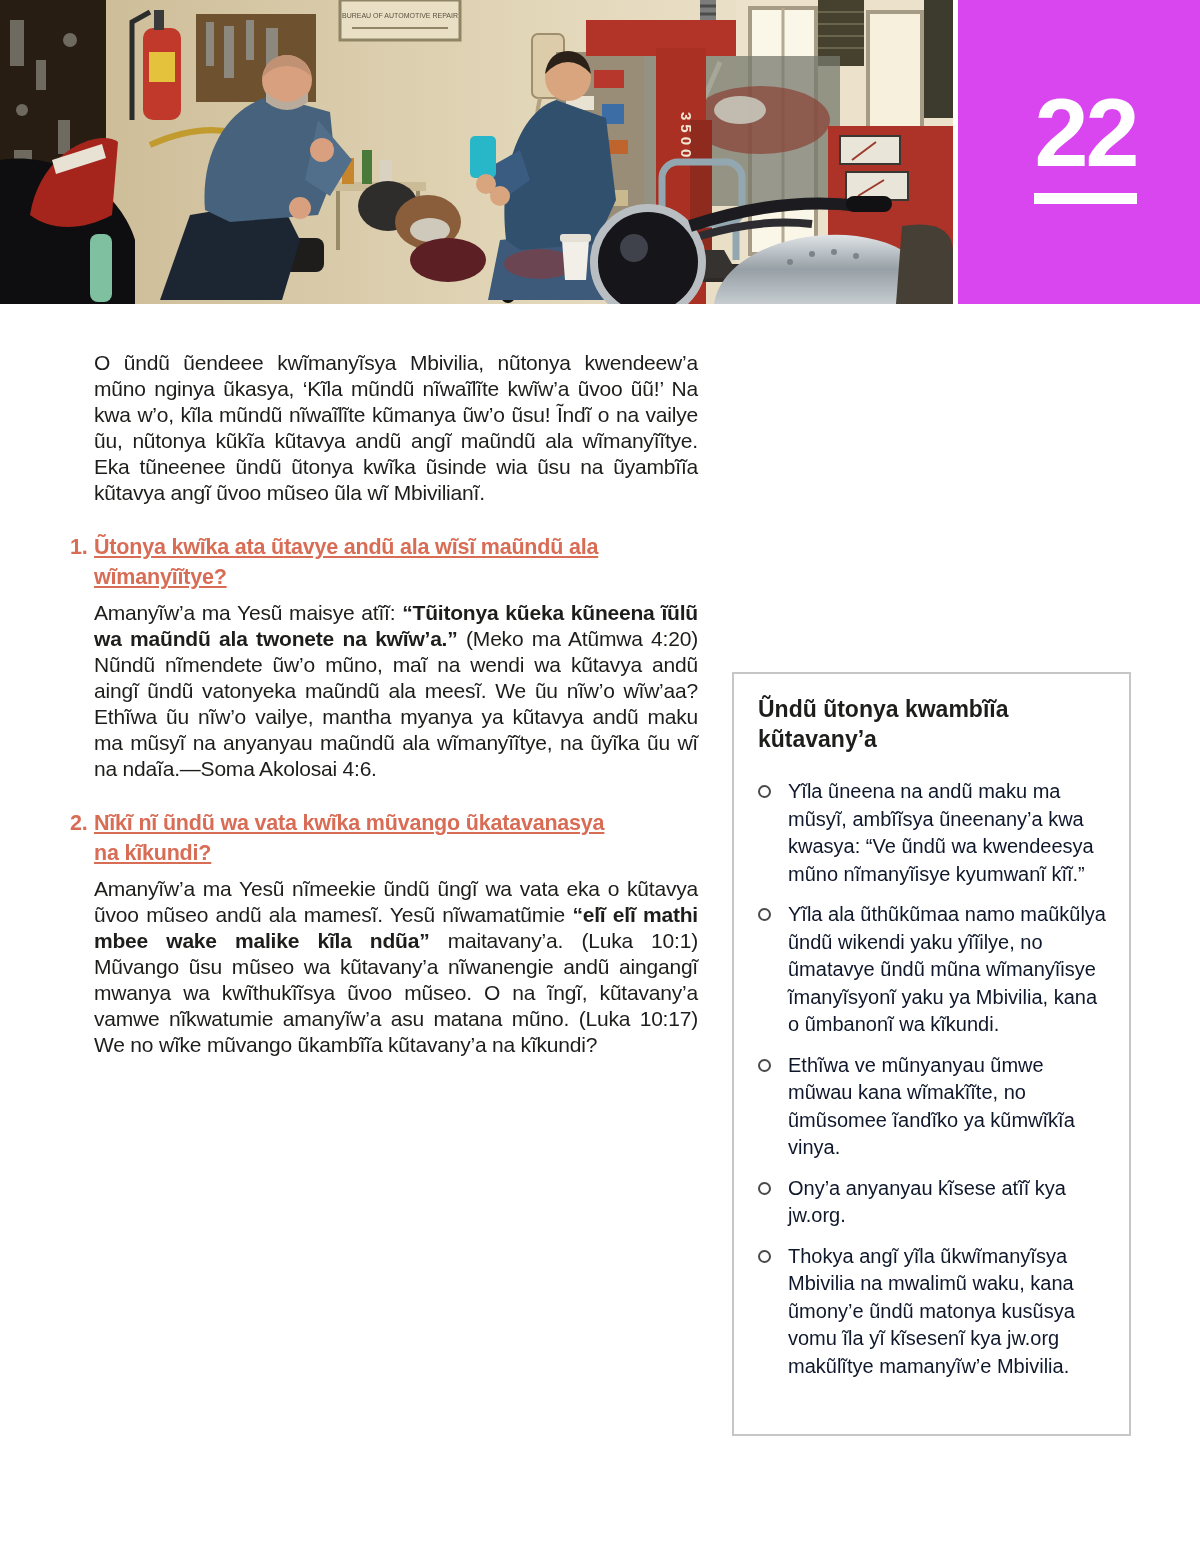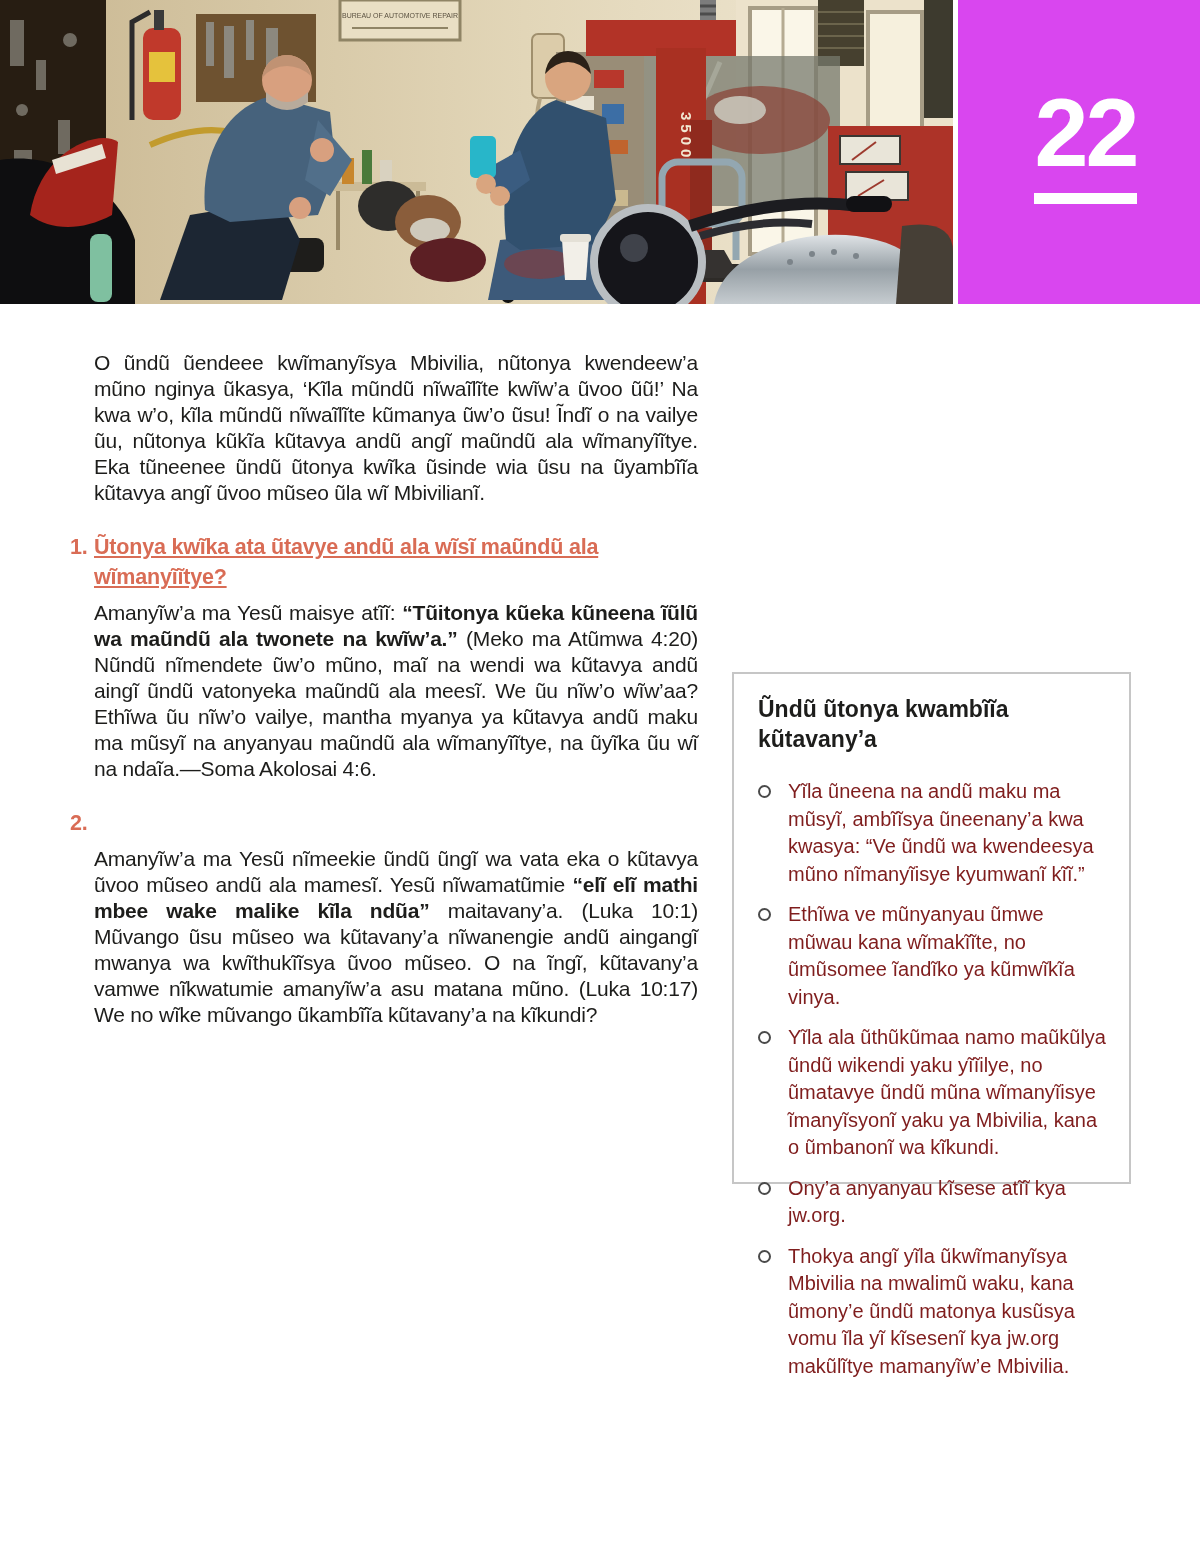--- a/index.html
+++ b/index.html
@@ -30,28 +30,28 @@
   }
   .para .bold{font-weight:bold;}
   .question{
     display:flex;margin:26px 0 8px 0;color:#d96c55;font-weight:bold;
     font-size:21.5px;line-height:30px;letter-spacing:-0.2px;
   }
   .question .q-num{flex:none;width:24px;}
   .question .q-text{max-width:540px;text-decoration:underline;}
   
   .side-box{
-    position:absolute;left:732px;top:672px;width:399px;height:512px;box-sizing:border-box;
+    position:absolute;left:732px;top:672px;width:399px;height:764px;box-sizing:border-box;
     background:#ffffff;border:2px solid #c6c6c6;padding:20px 20px 0 24px;
   }
   .side-box h2{
     margin:0 0 24px 0;font-size:23px;line-height:30px;font-weight:bold;color:#1d1d1b;max-width:300px;
   }
   .side-box ul{list-style:none;margin:0;padding:0;}
-  .side-box li{display:flex;margin:0 0 13px 0;font-size:20px;line-height:27.5px;color:#7f1d1d;justify-content:center;}
+  .side-box li{display:flex;margin:0 0 13px 0;font-size:20px;line-height:27.5px;color:#0f172a;justify-content:center;}
   .side-box .marker{flex:none;width:30px;padding-top:7px;}
   .side-box .marker i{display:block;width:9px;height:9px;border:2px solid#4a4a4a;border-radius:50%;}
 </style>
 </head>
 <body>
 
 <div class="photo-wrap" aria-label="Two men in blue work clothes sitting and talking in a motorcycle repair garage; the younger man holds a phone, with a red tire machine, windows and a chrome motorcycle in the scene">
   <svg viewBox="0 0 953 304" width="953" height="304" preserveAspectRatio="none">
     <defs>
       <linearGradient id="wallg" x1="0" y1="0" x2="1" y2="0">
@@ -249,44 +249,45 @@
   <p class="para">O ũndũ ũendeee kwĩmanyĩsya Mbivilia, nũtonya kwendeew’a mũno nginya ũkasya, ‘Kĩla mũndũ nĩwaĩlĩte kwĩw’a ũvoo ũũ!’ Na kwa w’o, kĩla mũndũ nĩwaĩlĩte kũmanya ũw’o ũsu! Ĩndĩ o na vailye ũu, nũtonya kũkĩa kũtavya andũ angĩ maũndũ ala wĩmanyĩĩtye. Eka tũneenee ũndũ ũtonya kwĩka ũsinde wia ũsu na ũyambĩĩa kũtavya angĩ ũvoo mũseo ũla wĩ Mbivilianĩ.</p>
 
   <div class="question">
     <span class="q-num">1.</span>
     <span class="q-text">Ũtonya kwĩka ata ũtavye andũ ala wĩsĩ maũndũ ala wĩmanyĩĩtye?</span>
   </div>
   <p class="para"><span>Amanyĩw’a ma Yesũ maisye atĩĩ: </span><span class="bold">“Tũitonya kũeka kũneena ĩũlũ wa maũndũ ala twonete na kwĩw’a.”</span><span> (Meko ma Atũmwa 4:20) Nũndũ nĩmendete ũw’o mũno, maĩ na wendi wa kũtavya andũ aingĩ ũndũ vatonyeka maũndũ ala meesĩ. We ũu nĩw’o wĩw’aa? Ethĩwa ũu nĩw’o vailye, mantha myanya ya kũtavya andũ maku ma mũsyĩ na anyanyau maũndũ ala wĩmanyĩĩtye, na ũyĩka ũu wĩ na ndaĩa.—Soma Akolosai 4:6.</span></p>
 
   <div class="question">
     <span class="q-num">2.</span>
+    <span class="q-text">Nĩkĩ nĩ ũndũ wa vata kwĩka mũvango ũkatavanasya na kĩkundi?</span>
   </div>
   <p class="para"><span>Amanyĩw’a ma Yesũ nĩmeekie ũndũ ũngĩ wa vata eka o kũtavya ũvoo mũseo andũ ala mamesĩ. Yesũ nĩwamatũmie </span><span class="bold">“elĩ elĩ mathi mbee wake malike kĩla ndũa”</span><span> maitavany’a. (Luka 10:1) Mũvango ũsu mũseo wa kũtavany’a nĩwanengie andũ aingangĩ mwanya wa kwĩthukĩĩsya ũvoo mũseo. O na ĩngĩ, kũtavany’a vamwe nĩkwatumie amanyĩw’a asu matana mũno. (Luka 10:17) We no wĩke mũvango ũkambĩĩa kũtavany’a na kĩkundi?</span></p>
 </div>
 
 <div class="side-box">
   <h2>Ũndũ ũtonya kwambĩĩa kũtavany’a</h2>
   <ul>
     <li>
       <span class="marker">
           <i></i>
         </span>
       <span>Yĩla ũneena na andũ maku ma mũsyĩ, ambĩĩsya ũneenany’a kwa kwasya: “Ve ũndũ wa kwendeesya mũno nĩmanyĩisye kyumwanĩ kĩĩ.”</span>
     </li>
     <li>
       <span class="marker">
           <i></i>
         </span>
+      <span>Yĩla ala ũthũkũmaa namo maũkũlya ũndũ wikendi yaku yĩĩilye, no ũmatavye ũndũ mũna wĩmanyĩisye ĩmanyĩsyonĩ yaku ya Mbivilia, kana o ũmbanonĩ wa kĩkundi.</span>
+    </li>
+    <li>
+      <span class="marker">
+          <i></i>
+        </span>
       <span>Ethĩwa ve mũnyanyau ũmwe mũwau kana wĩmakĩĩte, no ũmũsomee ĩandĩko ya kũmwĩkĩa vinya.</span>
-    </li>
-    <li>
-      <span class="marker">
-          <i></i>
-        </span>
-      <span>Yĩla ala ũthũkũmaa namo maũkũlya ũndũ wikendi yaku yĩĩilye, no ũmatavye ũndũ mũna wĩmanyĩisye ĩmanyĩsyonĩ yaku ya Mbivilia, kana o ũmbanonĩ wa kĩkundi.</span>
     </li>
     <li>
       <span class="marker">
           <i></i>
         </span>
       <span>Ony’a anyanyau kĩsese atĩĩ kya jw.org.</span>
     </li>
     <li>
       <span class="marker">
           <i></i>

